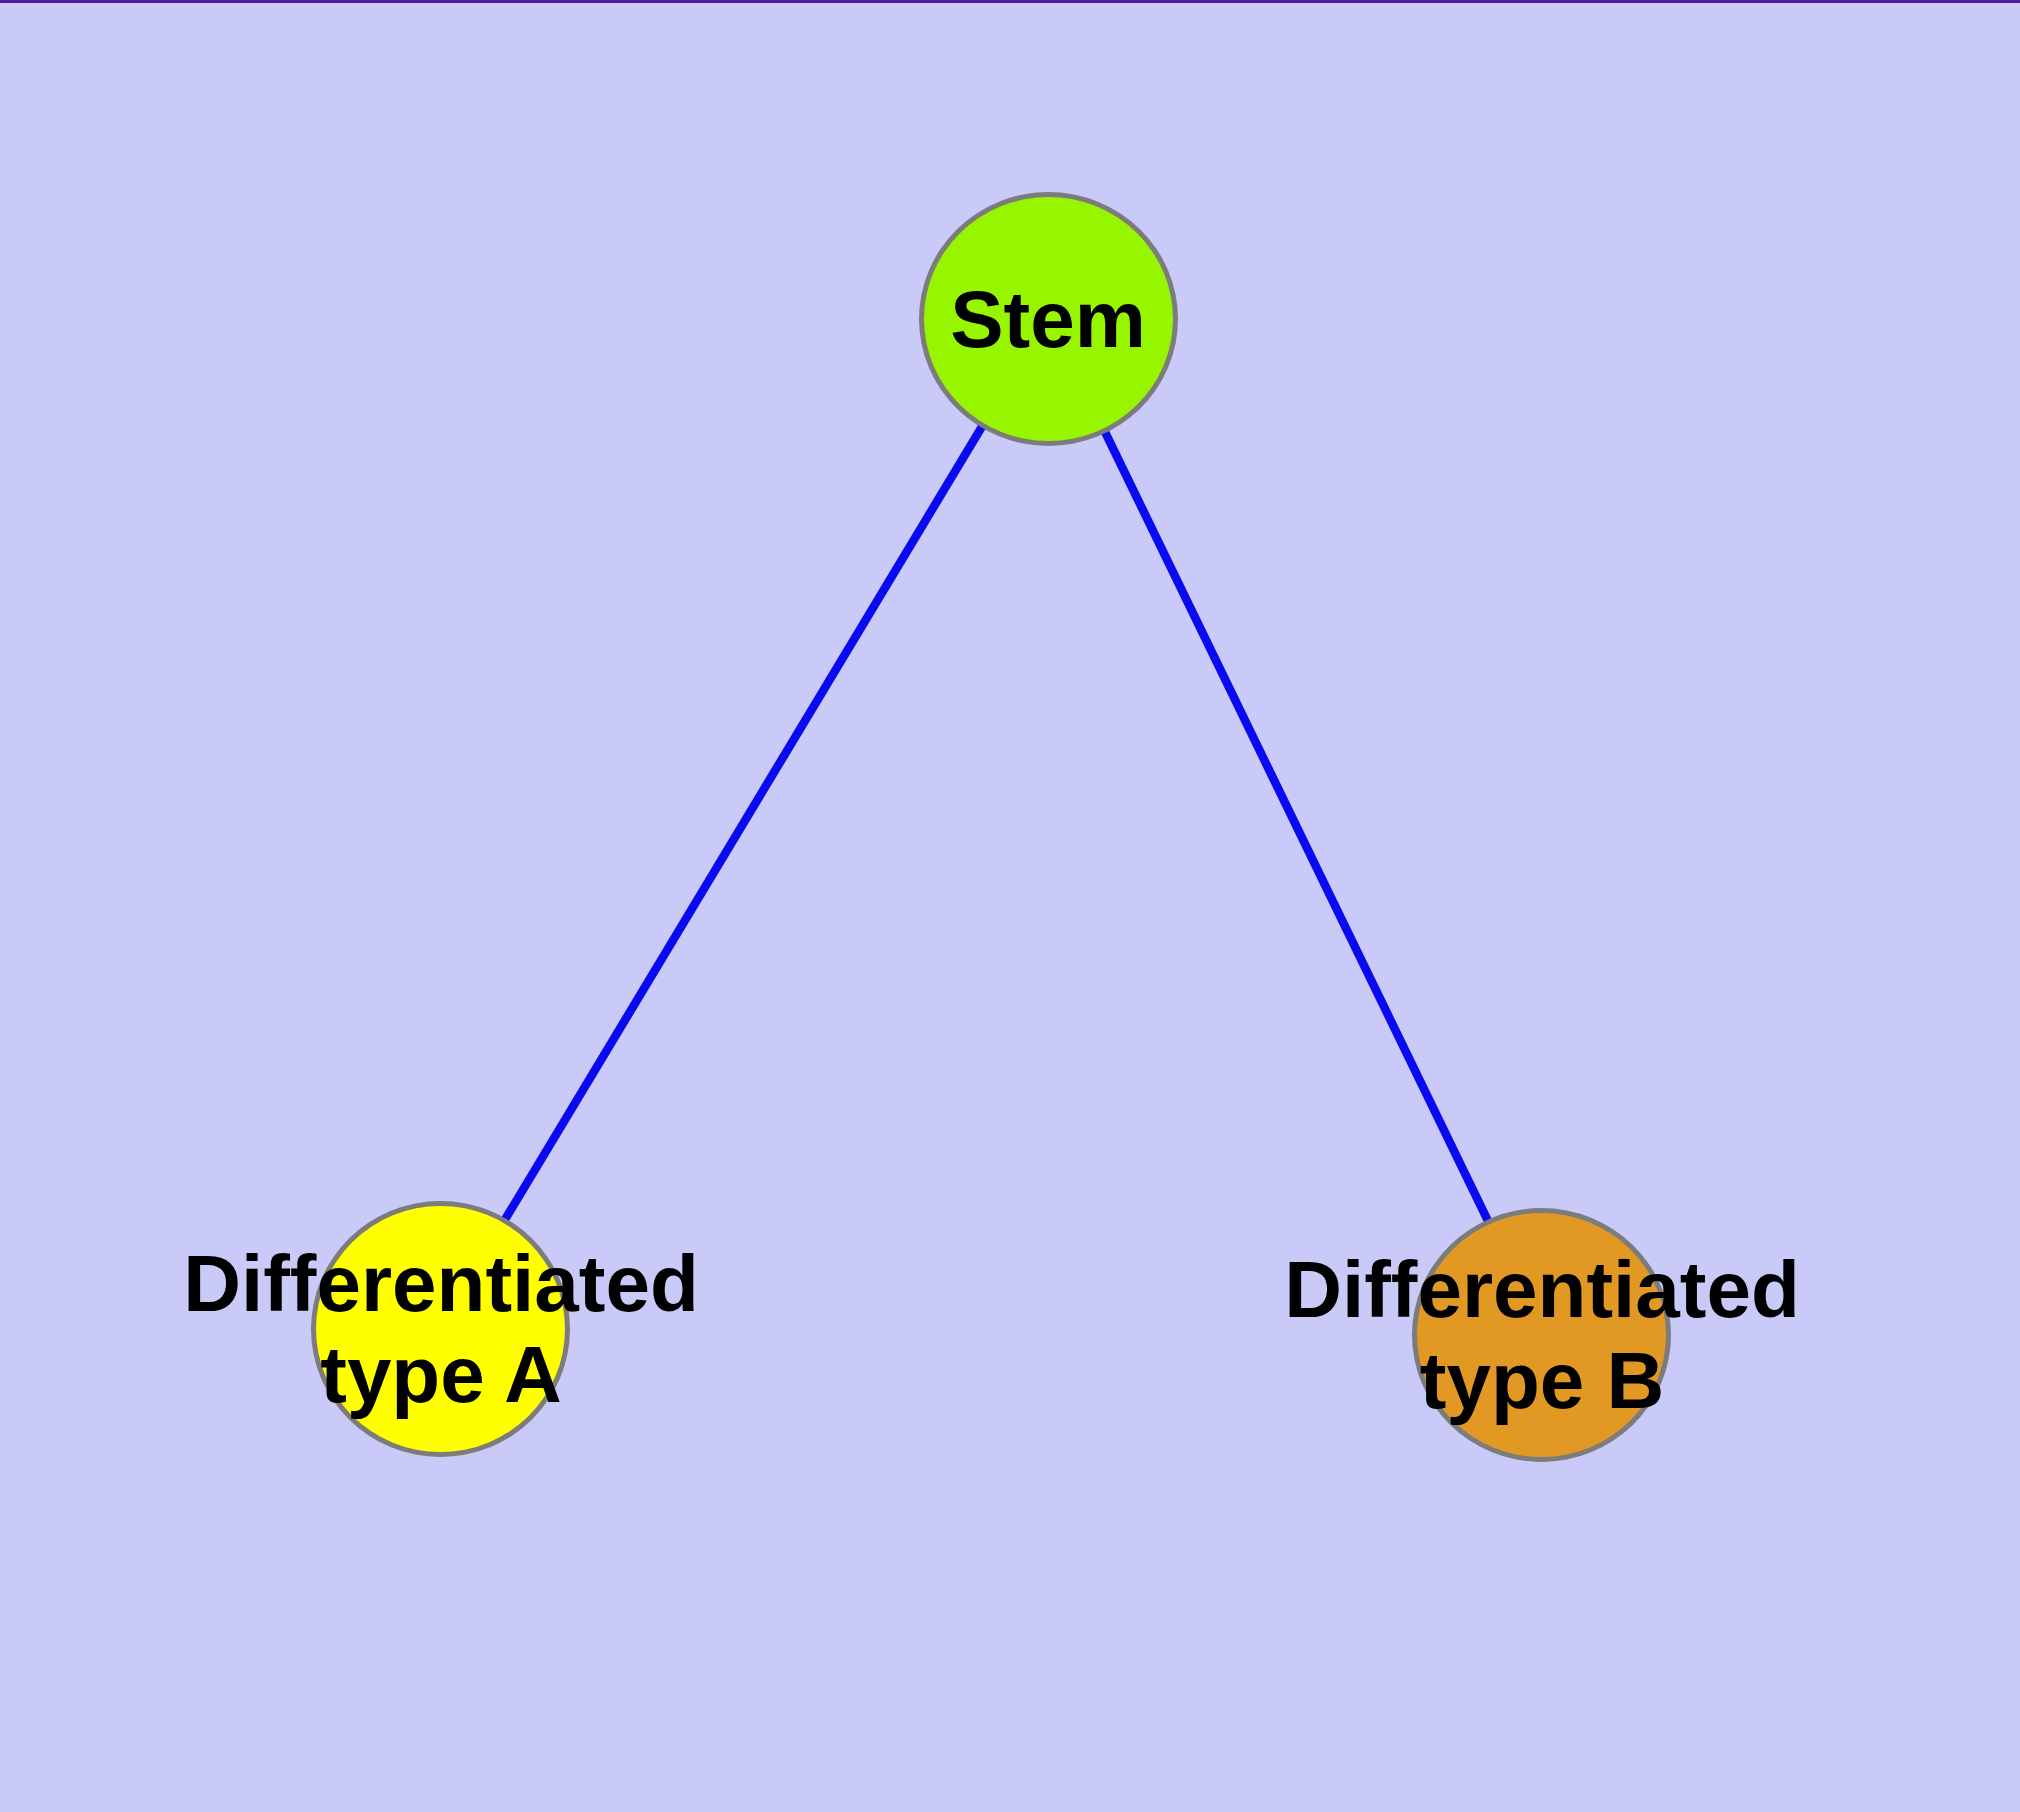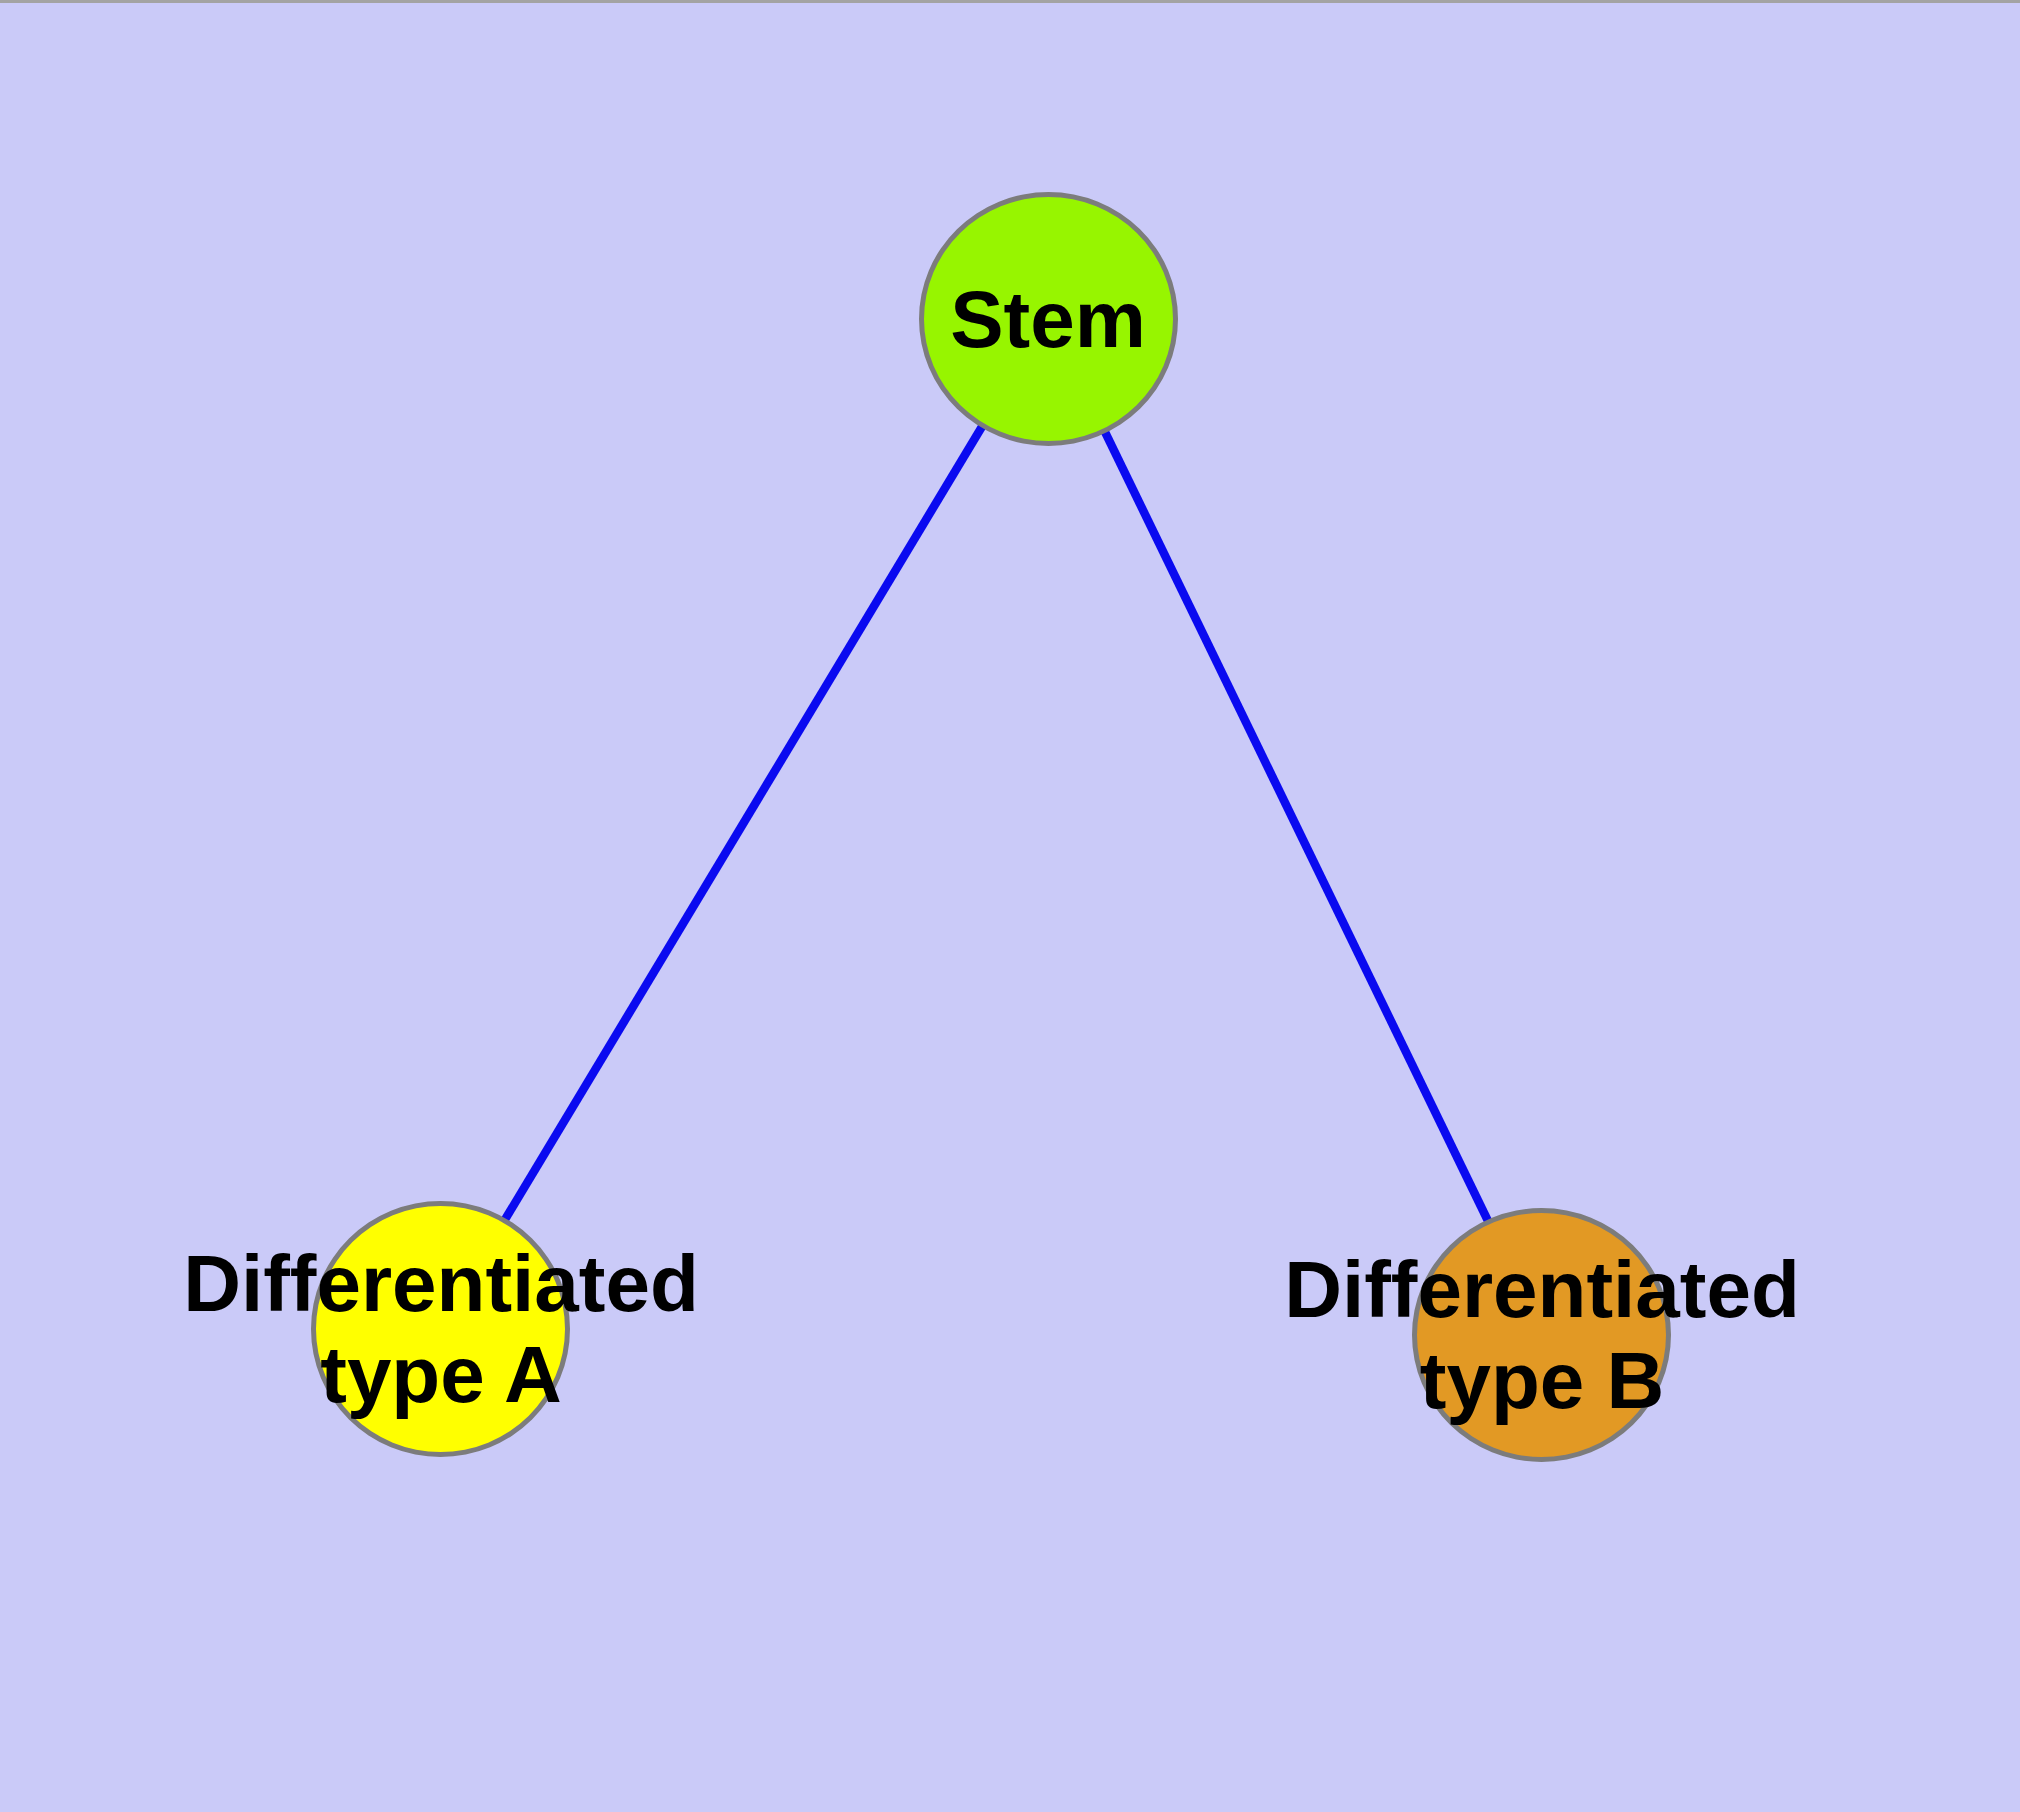--- a/index.html
+++ b/index.html
@@ -5,21 +5,21 @@
   html, body {
     margin: 0;
     padding: 0;
     background: #ffffff;
     font-family: "Liberation Sans", "DejaVu Sans", sans-serif;
   }
   .page {
     position: relative;
     width: 2021px;
     height: 1812px;
-    background: #a3a3a3;
+    background: #4c1d95;
     overflow: hidden;
   }
   
   .canvas {
     position: absolute;
     left: 0;
     top: 3.4px;
     width: 2021px;
     height: 1809px;
   }

